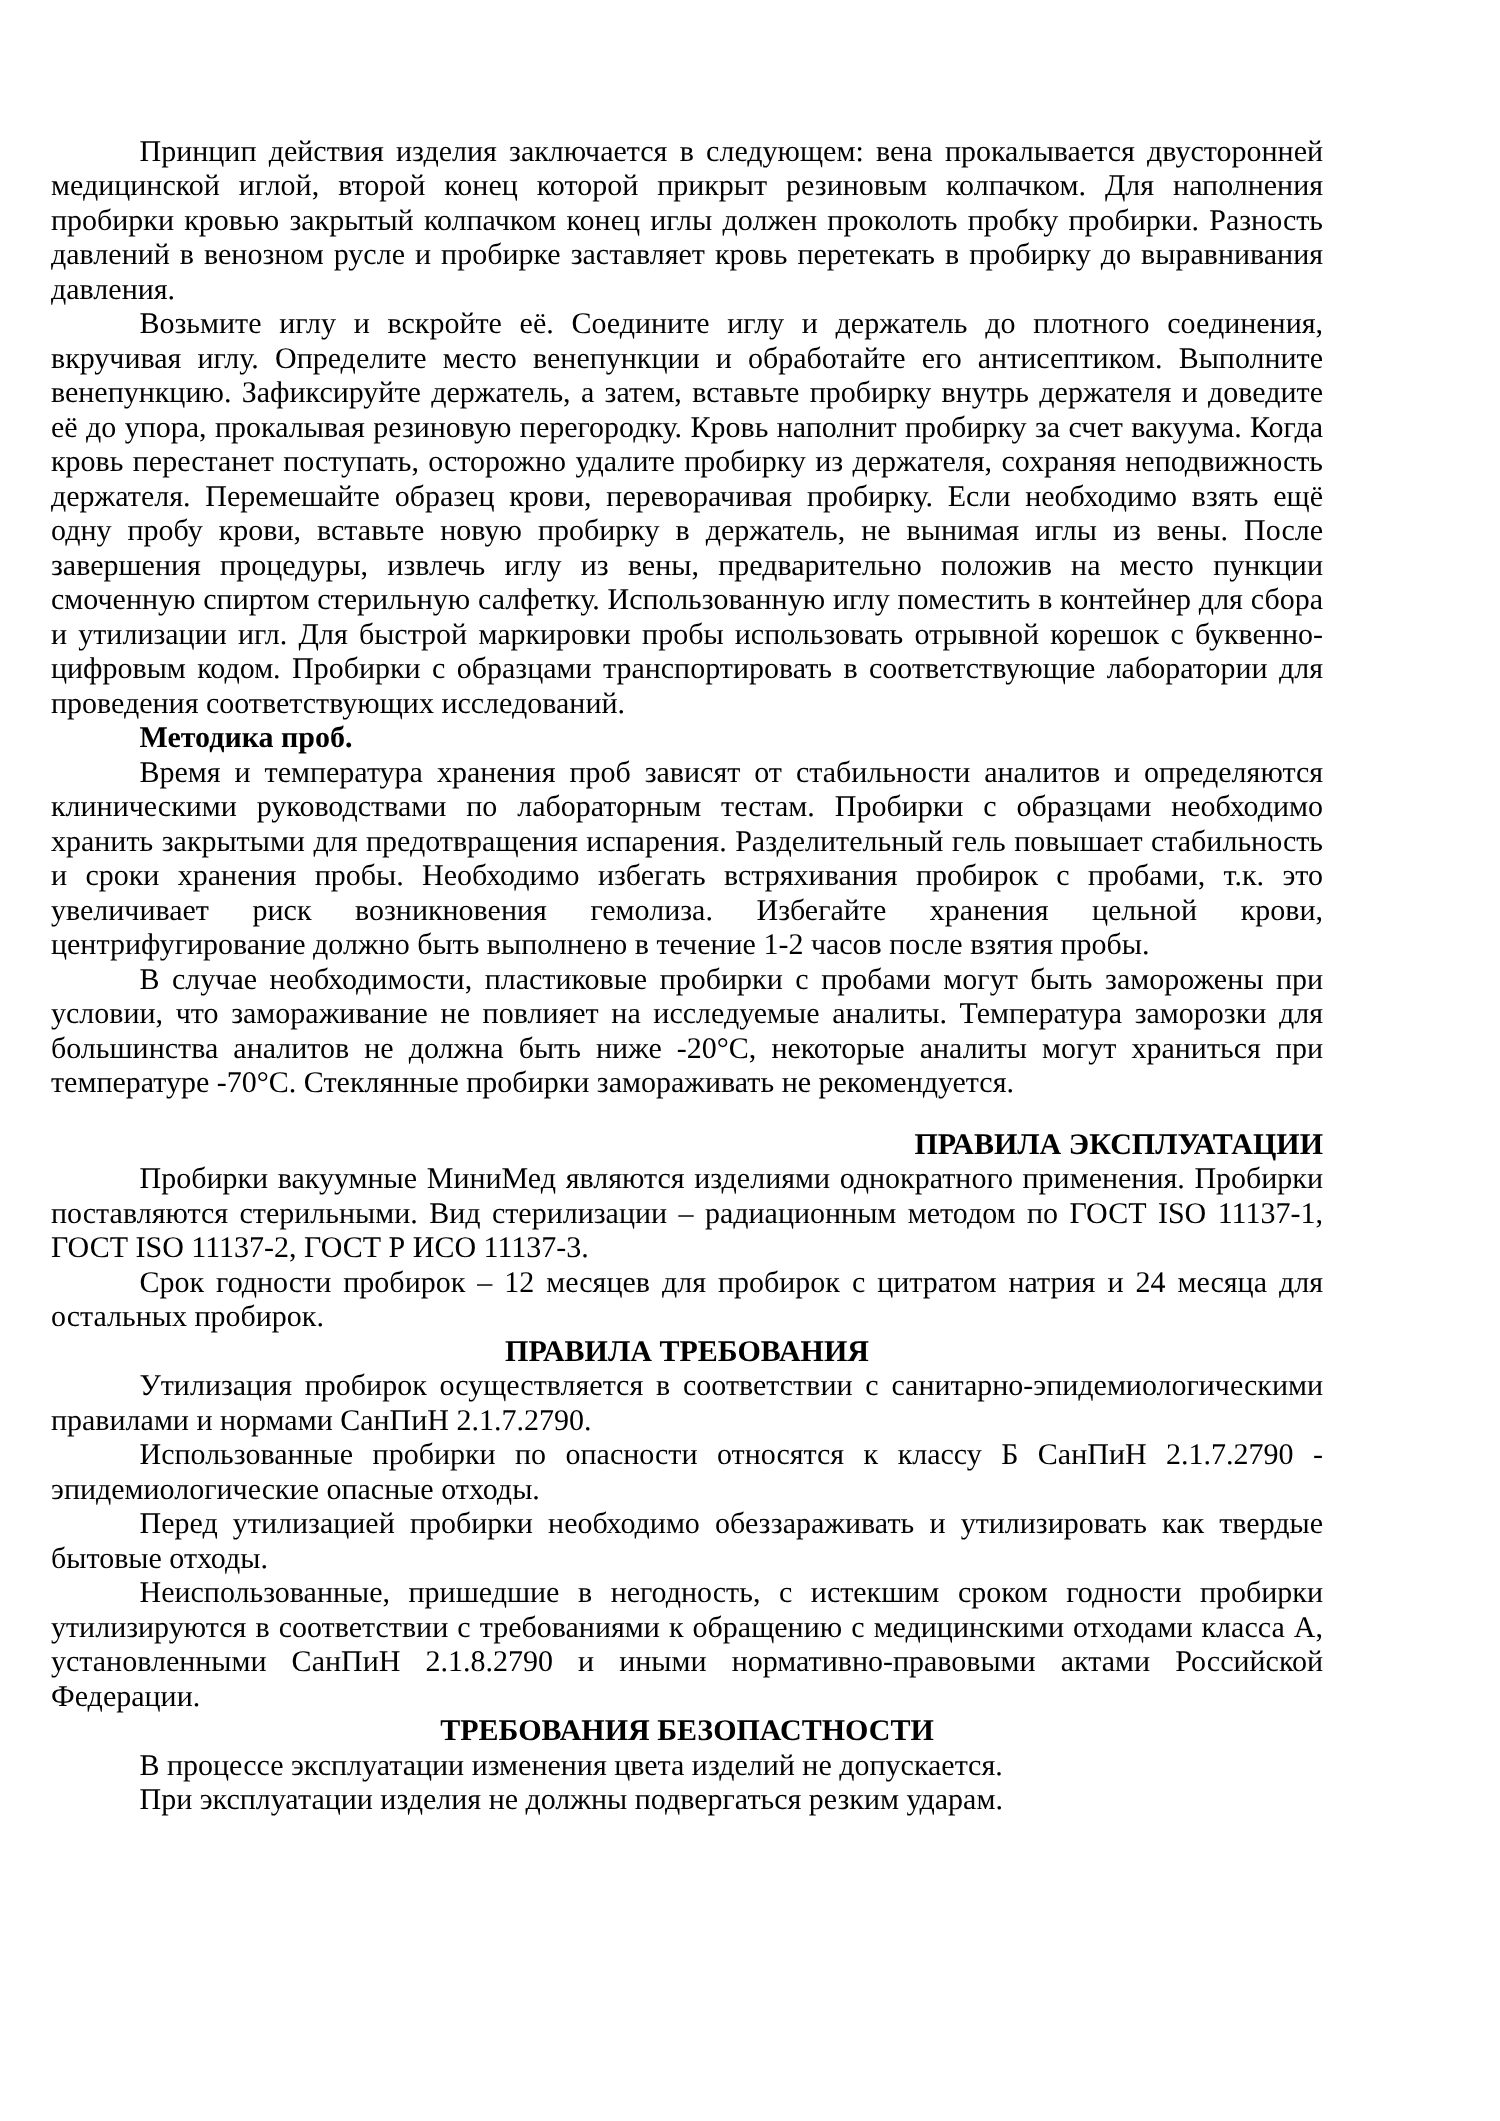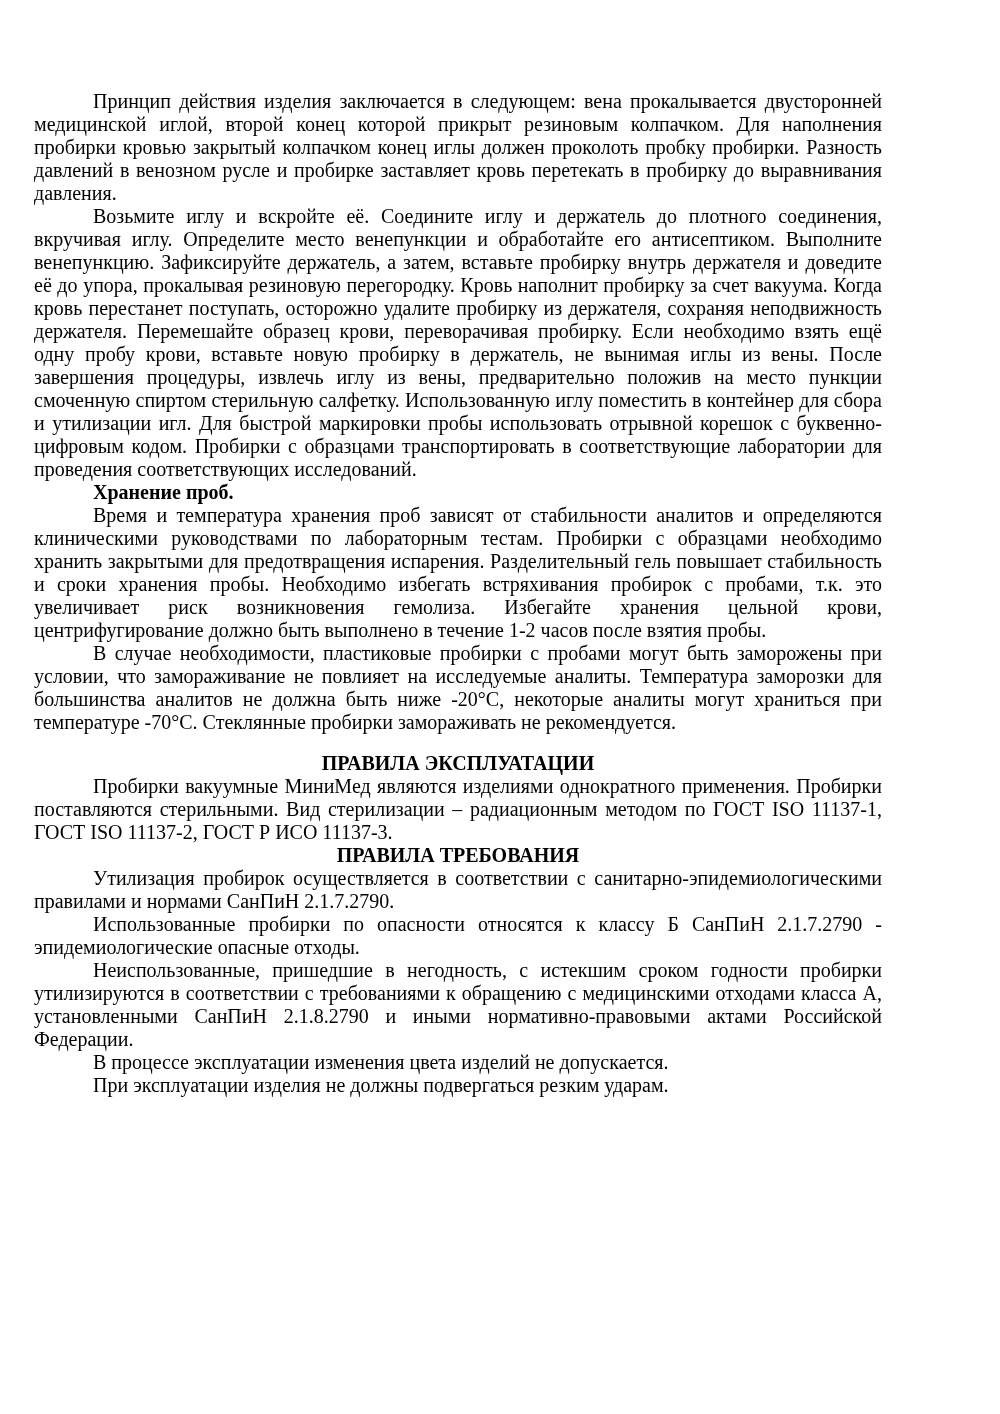--- a/index.html
+++ b/index.html
@@ -32,32 +32,36 @@
     text-indent: 59px;
   }
   .section-head {
     margin: 0;
     font-weight: bold;
     text-align: center;
     text-indent: 0;
   }
   .space-before {
     margin-top: 18px;
+    text-align: right;
   }
 </style>
 </head>
 <body>
 
 <div class="page">
   <p class="para">Принцип действия изделия заключается в следующем: вена прокалывается двусторонней медицинской иглой, второй конец которой прикрыт резиновым колпачком. Для наполнения пробирки кровью закрытый колпачком конец иглы должен проколоть пробку пробирки. Разность давлений в венозном русле и пробирке заставляет кровь перетекать в пробирку до выравнивания давления.</p>
   <p class="para">Возьмите иглу и вскройте её. Соедините иглу и держатель до плотного соединения, вкручивая иглу. Определите место венепункции и обработайте его антисептиком. Выполните венепункцию. Зафиксируйте держатель, а затем, вставьте пробирку внутрь держателя и доведите её до упора, прокалывая резиновую перегородку. Кровь наполнит пробирку за счет вакуума. Когда кровь перестанет поступать, осторожно удалите пробирку из держателя, сохраняя неподвижность держателя. Перемешайте образец крови, переворачивая пробирку. Если необходимо взять ещё одну пробу крови, вставьте новую пробирку в держатель, не вынимая иглы из вены. После завершения процедуры, извлечь иглу из вены, предварительно положив на место пункции смоченную спиртом стерильную салфетку. Использованную иглу поместить в контейнер для сбора и утилизации игл. Для быстрой маркировки пробы использовать отрывной корешок с буквенно-цифровым кодом. Пробирки с образцами транспортировать в соответствующие лаборатории для проведения соответствующих исследований.</p>
-  <p class="inline-head">Хранение проб.</p>
+  <p class="inline-head">Методика проб.</p>
   <p class="para">Время и температура хранения проб зависят от стабильности аналитов и определяются клиническими руководствами по лабораторным тестам. Пробирки с образцами необходимо хранить закрытыми для предотвращения испарения. Разделительный гель повышает стабильность и сроки хранения пробы. Необходимо избегать встряхивания пробирок с пробами, т.к. это увеличивает риск возникновения гемолиза. Избегайте хранения цельной крови, центрифугирование должно быть выполнено в течение 1-2 часов после взятия пробы.</p>
   <p class="para">В случае необходимости, пластиковые пробирки с пробами могут быть заморожены при условии, что замораживание не повлияет на исследуемые аналиты. Температура заморозки для большинства аналитов не должна быть ниже -20°С, некоторые аналиты могут храниться при температуре -70°С. Стеклянные пробирки замораживать не рекомендуется.</p>
   <p class="section-head space-before">ПРАВИЛА ЭКСПЛУАТАЦИИ</p>
   <p class="para">Пробирки вакуумные МиниМед являются изделиями однократного применения. Пробирки поставляются стерильными. Вид стерилизации – радиационным методом по ГОСТ ISO 11137-1, ГОСТ ISO 11137-2, ГОСТ Р ИСО 11137-3.</p>
+  <p class="para">Срок годности пробирок – 12 месяцев для пробирок с цитратом натрия и 24 месяца для остальных пробирок.</p>
   <p class="section-head">ПРАВИЛА ТРЕБОВАНИЯ</p>
   <p class="para">Утилизация пробирок осуществляется в соответствии с санитарно-эпидемиологическими правилами и нормами СанПиН 2.1.7.2790.</p>
   <p class="para">Использованные пробирки по опасности относятся к классу Б СанПиН 2.1.7.2790 - эпидемиологические опасные отходы.</p>
+  <p class="para">Перед утилизацией пробирки необходимо обеззараживать и утилизировать как твердые бытовые отходы.</p>
   <p class="para">Неиспользованные, пришедшие в негодность, с истекшим сроком годности пробирки утилизируются в соответствии с требованиями к обращению с медицинскими отходами класса А, установленными СанПиН 2.1.8.2790 и иными нормативно-правовыми актами Российской Федерации.</p>
+  <p class="section-head">ТРЕБОВАНИЯ БЕЗОПАСТНОСТИ</p>
   <p class="para">В процессе эксплуатации изменения цвета изделий не допускается.</p>
   <p class="para">При эксплуатации изделия не должны подвергаться резким ударам.</p>
 </div>
 
 </body></html>

